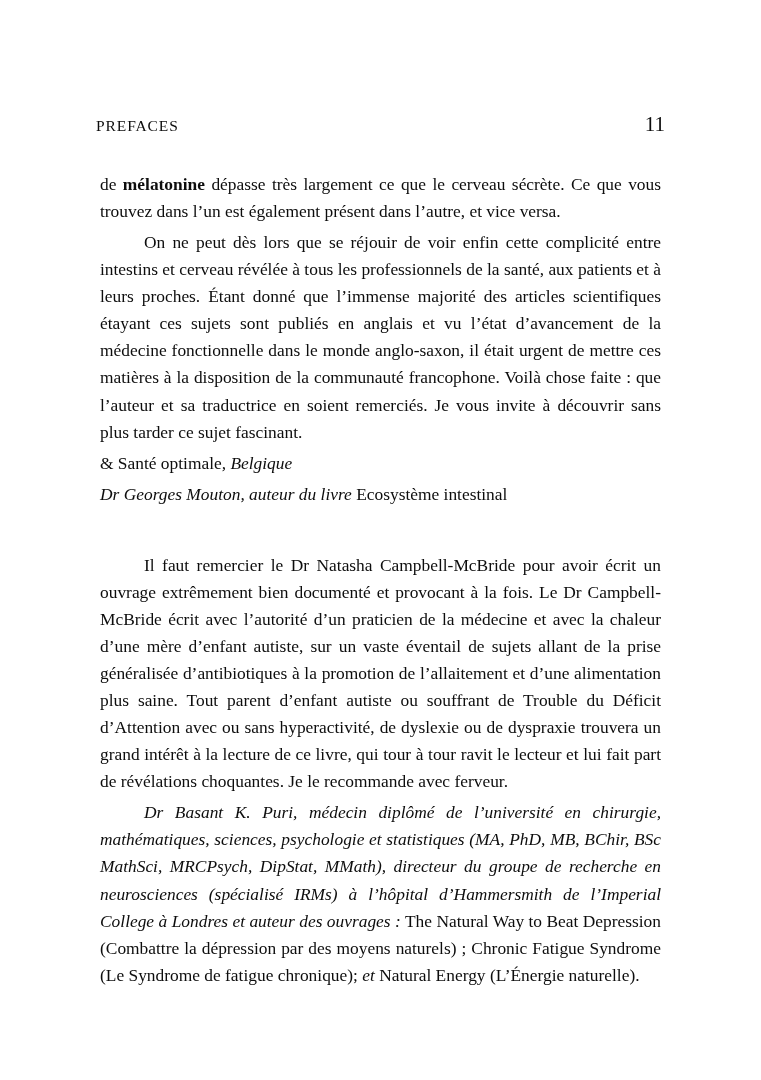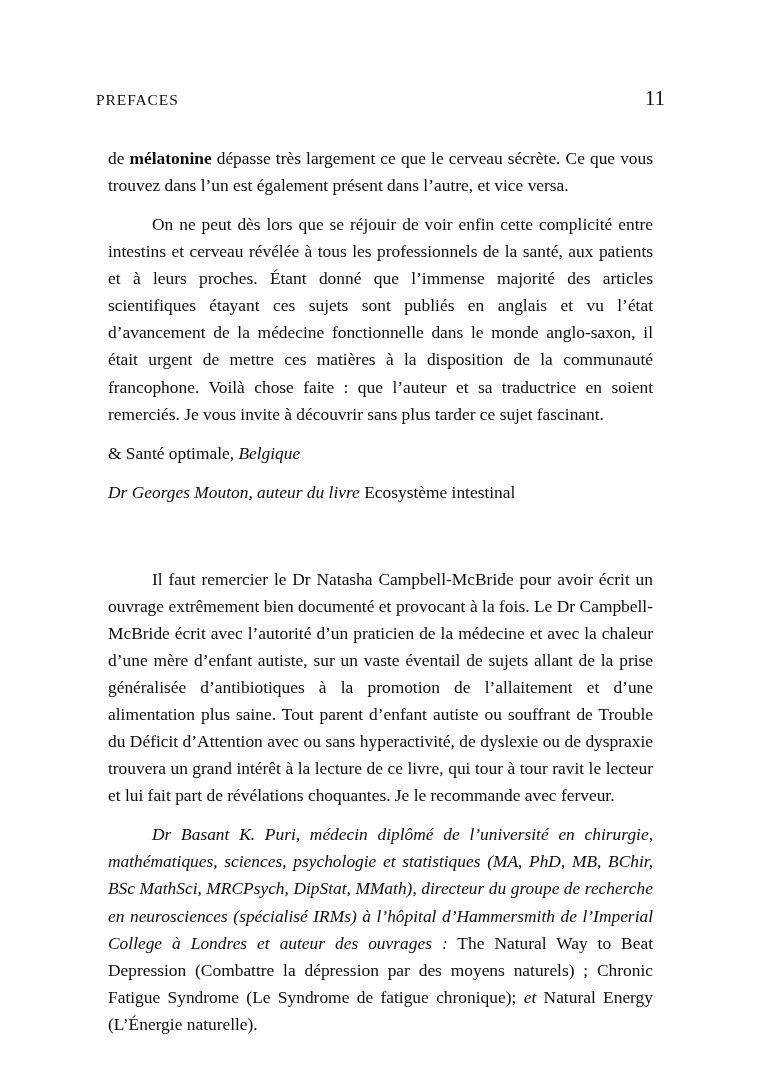--- a/index.html
+++ b/index.html
@@ -26,23 +26,24 @@
     align-items: baseline;
     justify-content: space-between;
     margin-bottom: 34px;
   }
   .running-head .head-title {
     font-size: 15.5px;
     letter-spacing: 0.9px;
   }
   .running-head .page-number {
     font-size: 21px;
+    margin-top: 26px;
   }
   .body-text p {
-    margin: 12px;
+    margin: 4px;
     font-size: 17.4px;
     line-height: 1.555;
     text-align: justify;
     text-justify: inter-word;
     hyphens: none;
   }
   .indent {
     text-indent: 44px;
   }
   .attrib {

